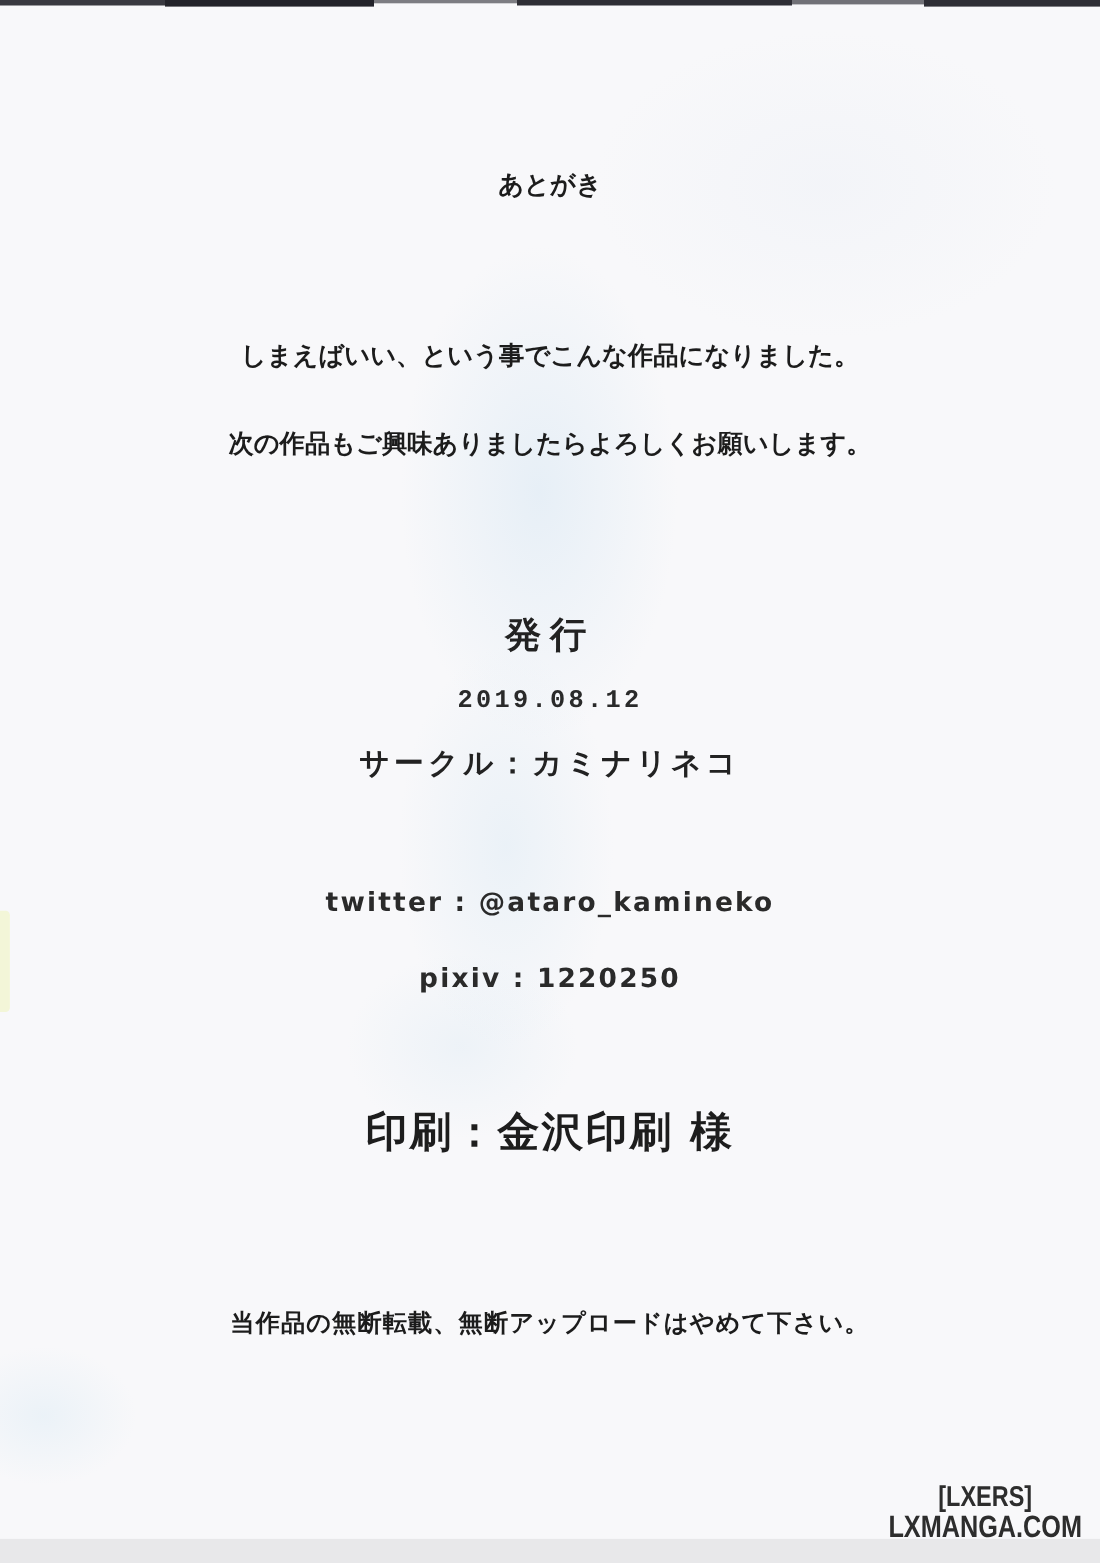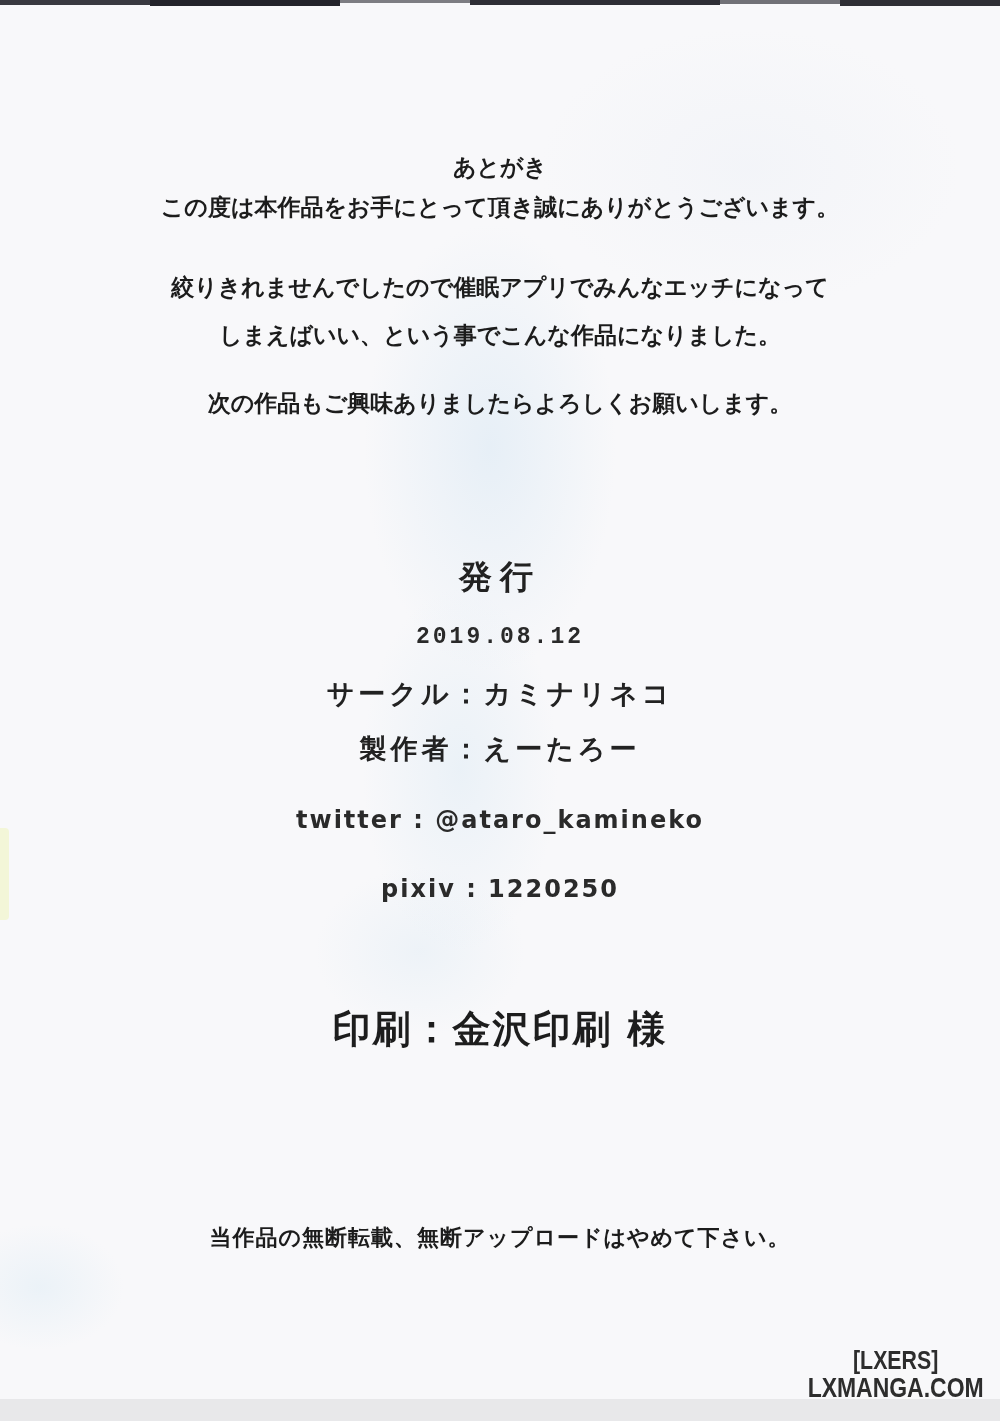--- a/index.html
+++ b/index.html
@@ -68,21 +68,20 @@
     font-size: 38px;
     font-weight: 700;
     letter-spacing: 2px;
     color: #1d1d1d;
   }
   .notice-line {
     font-size: 22px;
     font-weight: 600;
     letter-spacing: 1px;
     color: #1c1c1c;
-    margin-top: 35px;
   }
   .watermark {
     position: absolute;
     right: 16px;
     top: 1346px;
     text-align: center;
     color: #2d2d2d;
     font-family: "Liberation Sans", sans-serif;
     font-weight: 800;
     line-height: 28px;
@@ -126,29 +125,26 @@
   <div class="scan-band">
     <div class="seg s1"></div>
     <div class="seg s2"></div>
     <div class="seg s3"></div>
     <div class="seg s4"></div>
     <div class="seg s5"></div>
     <div class="seg s6"></div>
   </div>
 
   <div class="txt jp-body" style="top:152px">あとがき</div>
-  <div class="txt jp-body" style="top:192px">この度は本作品をお手にとって頂き誠にありがとうございます。</div>
-  <div class="txt jp-body" style="top:272px">絞りきれませんでしたので催眠アプリでみんなエッチになって</div>
-  <div class="txt jp-body" style="top:320px">しまえばいい、という事でこんな作品になりました。</div>
+  <div class="txt jp-body" style="top:308px">しまえばいい、という事でこんな作品になりました。</div>
   <div class="txt jp-body" style="top:388px">次の作品もご興味ありましたらよろしくお願いします。</div>
 
   <div class="txt heading-hakkou" style="top:555px">発行</div>
   <div class="txt pub-date" style="top:624px">2019.08.12</div>
   <div class="txt pub-line-jp" style="top:676px">サークル：カミナリネコ</div>
-  <div class="txt pub-line-jp" style="top:731px">製作者：えーたろー</div>
   <div class="txt pub-line-latin" style="top:806px">twitter : @ataro_kamineko</div>
   <div class="txt pub-line-latin" style="top:875px">pixiv : 1220250</div>
 
   <div class="txt printing-line" style="top:1004px">印刷：金沢印刷 様</div>
 
   <div class="txt notice-line" style="top:1188px">当作品の無断転載、無断アップロードはやめて下さい。</div>
 
   <div class="watermark">
     <div class="wm1">[LXERS]</div>
     <div class="wm2">LXMANGA.COM</div>

